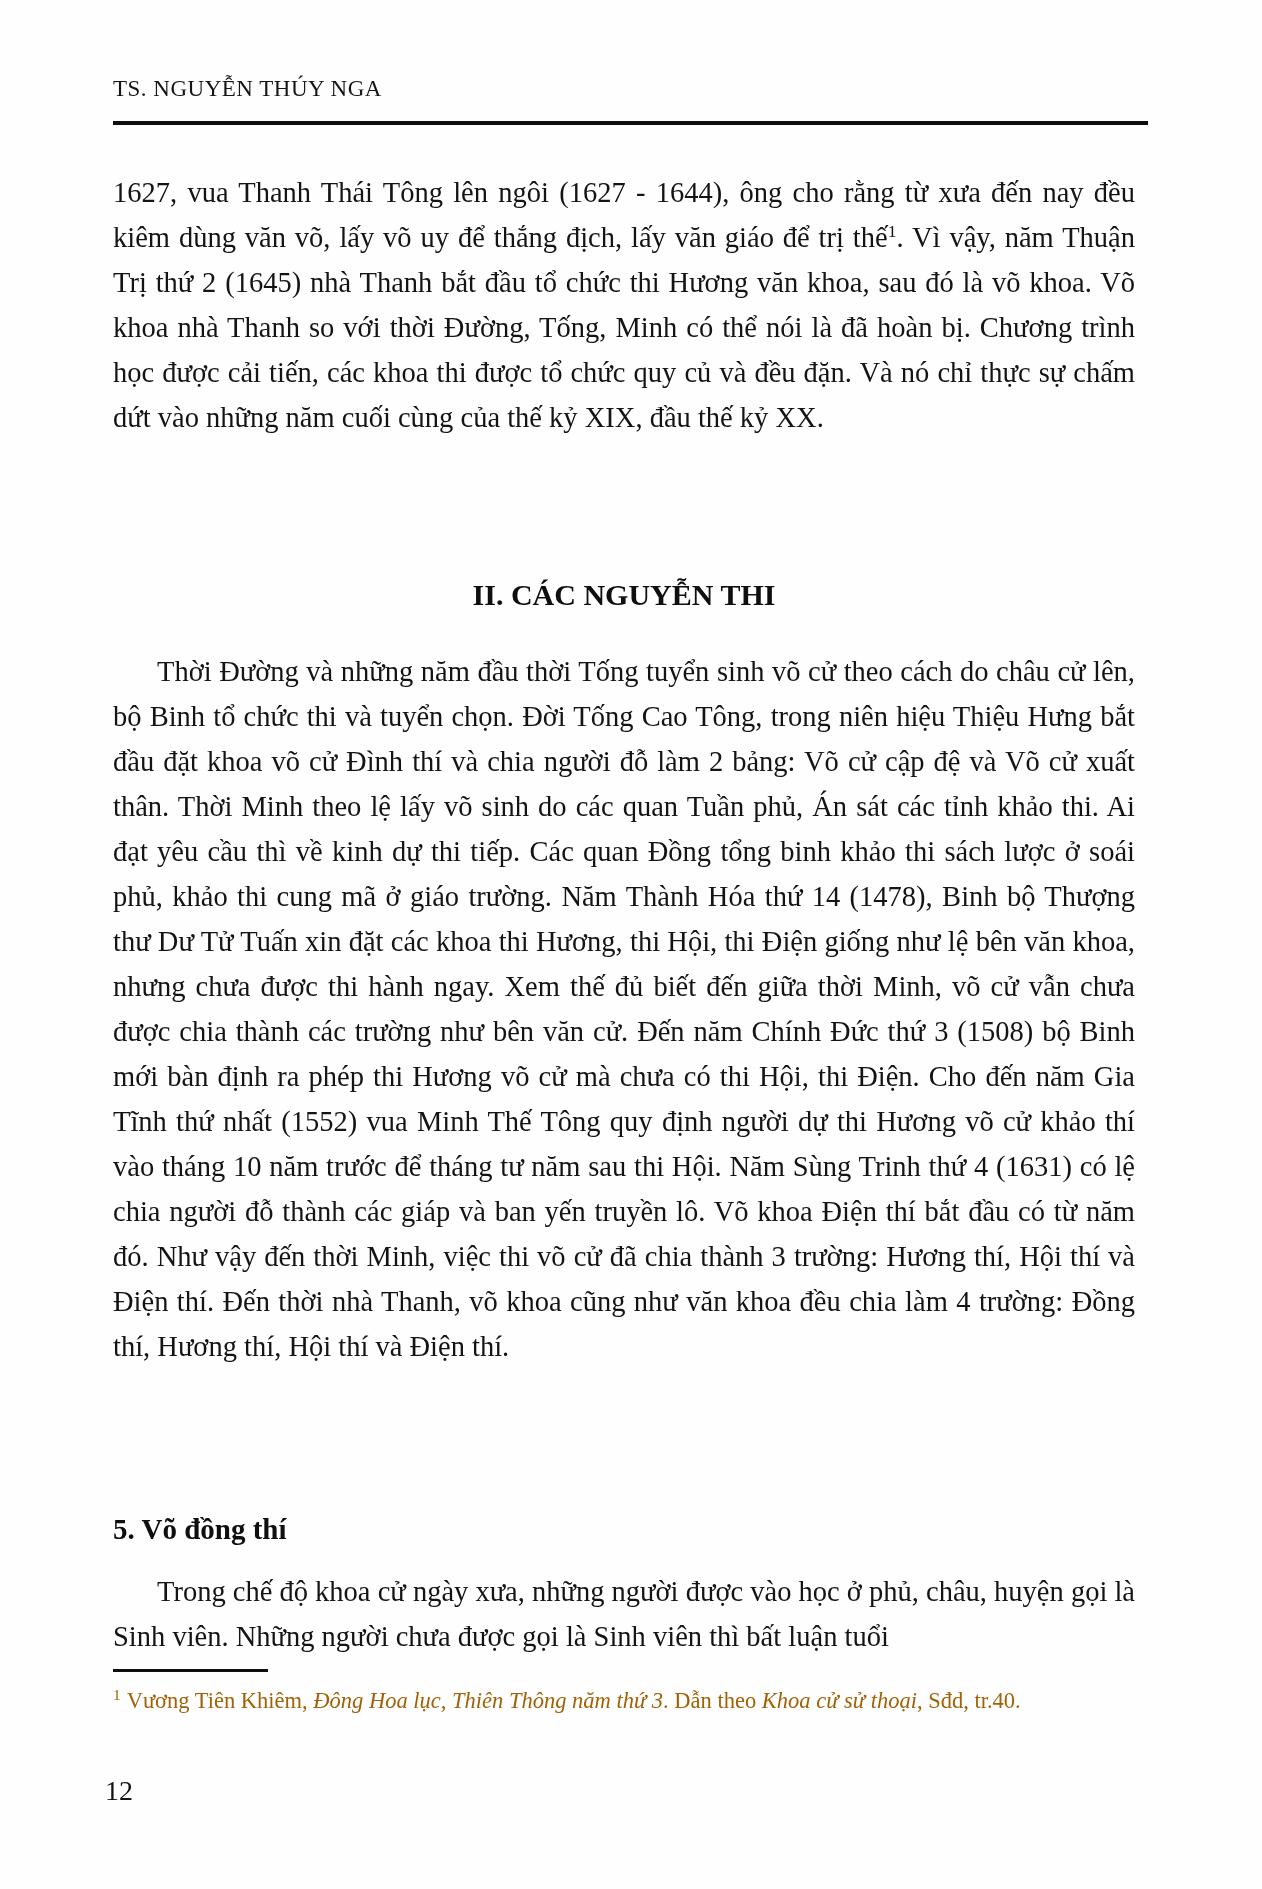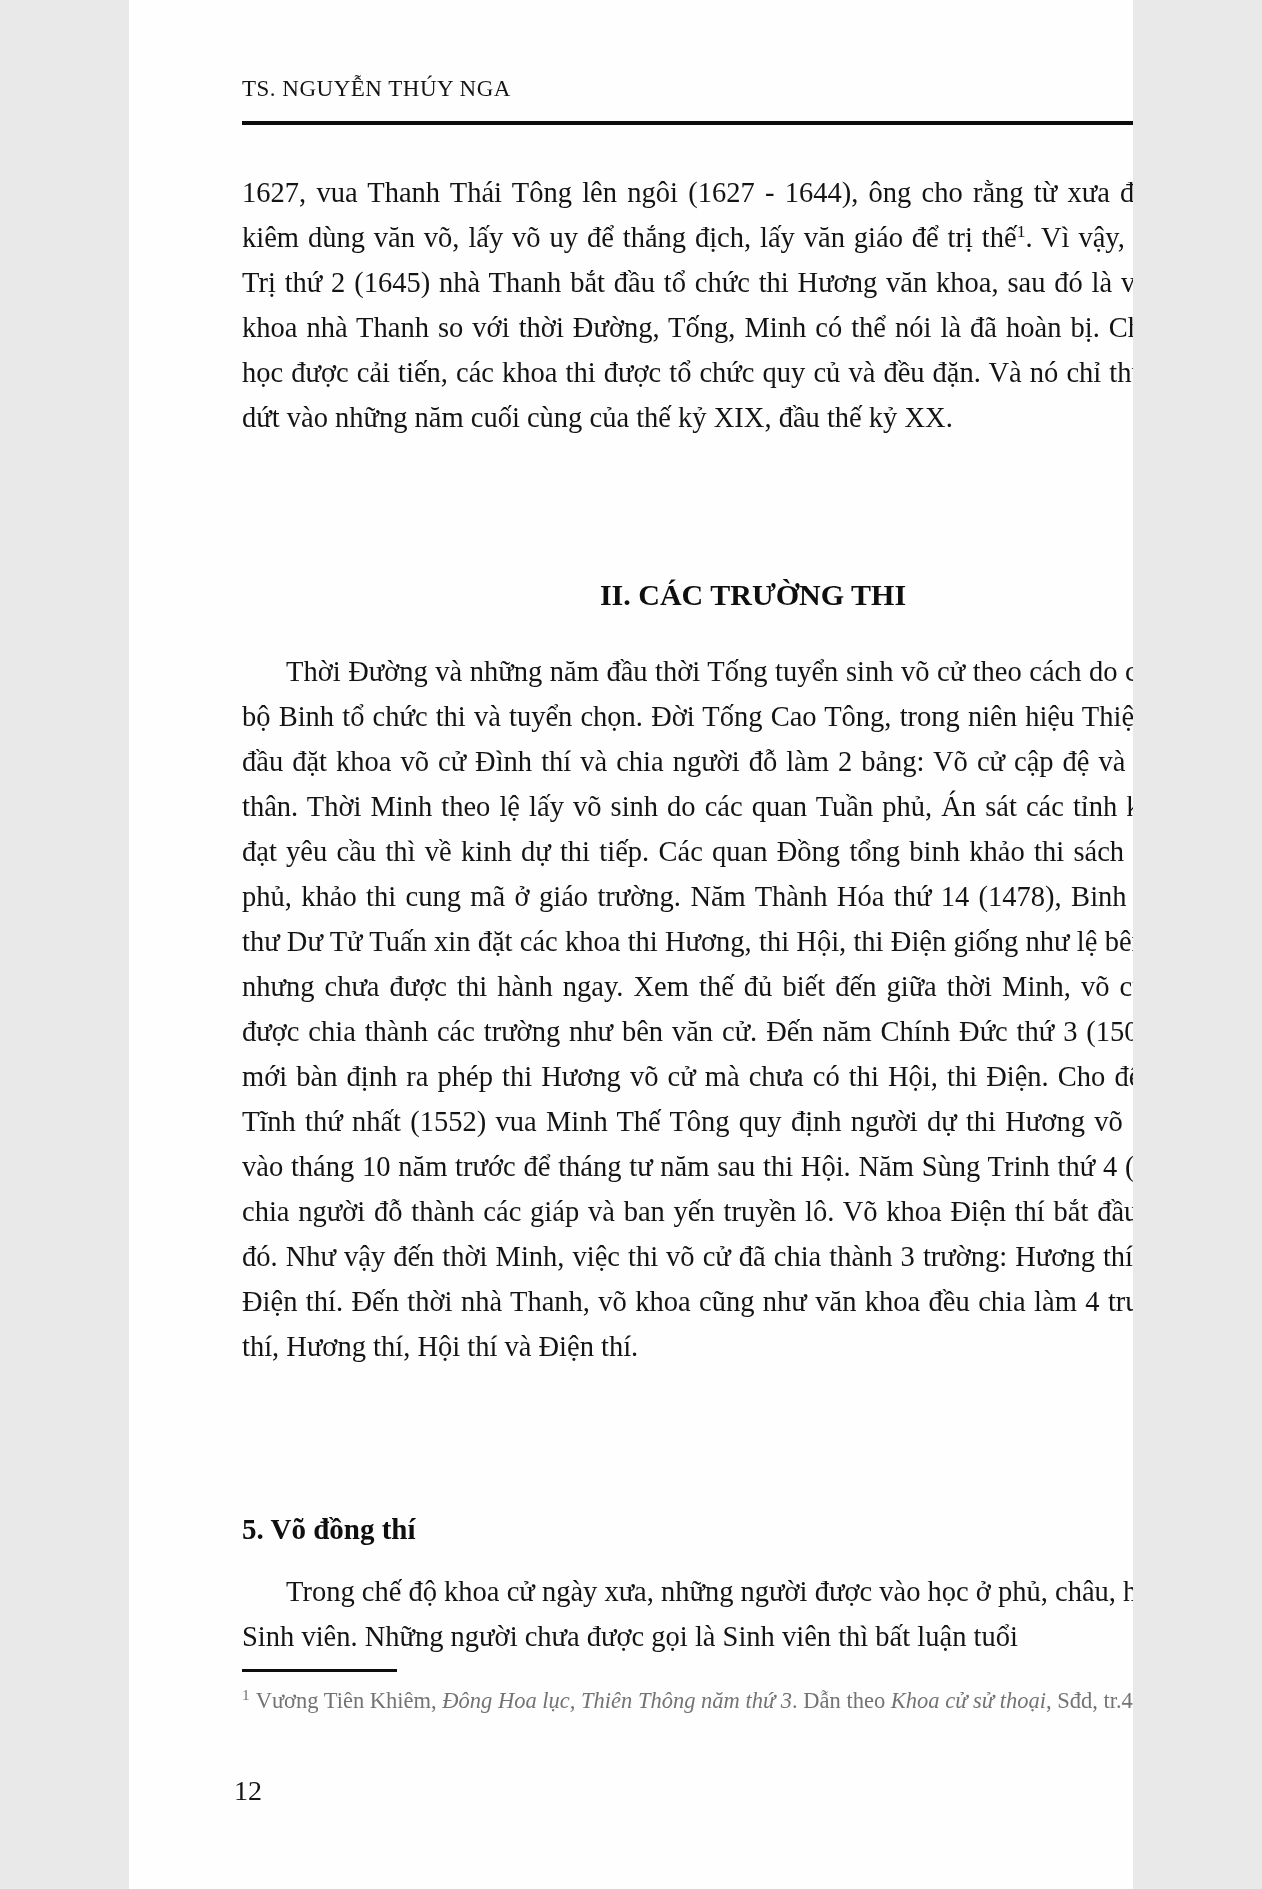--- a/index.html
+++ b/index.html
@@ -2,21 +2,21 @@
 <html><head>
 <meta charset="utf-8">
 <style>
   html, body {
     margin: 0;
     padding: 0;
     background: #e9e9e9;
   }
   .page {
     position: relative;
-    width: 1004px;
+    width: 1262px;
     height: 1889px;
     margin: 0 auto;
     background: #fefefe;
     color: #111;
     font-family: "Liberation Serif", "DejaVu Serif", serif;
     overflow: hidden;
   }
   .running-header {
     position: absolute;
     top: 76px;
@@ -80,21 +80,21 @@
     height: 3px;
     background: #0d0d0d;
   }
   .footnote {
     position: absolute;
     top: 1686px;
     left: 113px;
     width: 1035px;
     font-size: 22.5px;
     line-height: 30px;
-    color: #737373;
+    color: #a16207;
     text-align: left;
   }
   .footnote .fn-marker {
     font-size: 0.68em;
     vertical-align: super;
     line-height: 0;
     margin-right: 6px;
   }
   .footnote .italic { font-style: italic; }
   .page-number {
@@ -109,21 +109,21 @@
 <body>
 
 <div class="page">
 
   <div class="running-header">TS. NGUYỄN THÚY NGA</div>
 
   <div class="header-rule"></div>
 
   <p class="body-text para-1"><span>1627, vua Thanh Thái Tông lên ngôi (1627 - 1644), ông cho rằng từ xưa đến nay đều kiêm dùng văn võ, lấy võ uy để thắng địch, lấy văn giáo để trị thế</span><sup class="fnref">1</sup><span>. Vì vậy, năm Thuận Trị thứ 2 (1645) nhà Thanh bắt đầu tổ chức thi Hương văn khoa, sau đó là võ khoa. Võ khoa nhà Thanh so với thời Đường, Tống, Minh có thể nói là đã hoàn bị. Chương trình học được cải tiến, các khoa thi được tổ chức quy củ và đều đặn. Và nó chỉ thực sự chấm dứt vào những năm cuối cùng của thế kỷ XIX, đầu thế kỷ XX.</span></p>
 
-  <h2 class="section-heading">II. CÁC TRƯỜNG THI</h2>
+  <h2 class="section-heading">II. CÁC NGUYỄN THI</h2>
 
   <p class="body-text para-2">Thời Đường và những năm đầu thời Tống tuyển sinh võ cử theo cách do châu cử lên, bộ Binh tổ chức thi và tuyển chọn. Đời Tống Cao Tông, trong niên hiệu Thiệu Hưng bắt đầu đặt khoa võ cử Đình thí và chia người đỗ làm 2 bảng: Võ cử cập đệ và Võ cử xuất thân. Thời Minh theo lệ lấy võ sinh do các quan Tuần phủ, Án sát các tỉnh khảo thi. Ai đạt yêu cầu thì về kinh dự thi tiếp. Các quan Đồng tổng binh khảo thi sách lược ở soái phủ, khảo thi cung mã ở giáo trường. Năm Thành Hóa thứ 14 (1478), Binh bộ Thượng thư Dư Tử Tuấn xin đặt các khoa thi Hương, thi Hội, thi Điện giống như lệ bên văn khoa, nhưng chưa được thi hành ngay. Xem thế đủ biết đến giữa thời Minh, võ cử vẫn chưa được chia thành các trường như bên văn cử. Đến năm Chính Đức thứ 3 (1508) bộ Binh mới bàn định ra phép thi Hương võ cử mà chưa có thi Hội, thi Điện. Cho đến năm Gia Tĩnh thứ nhất (1552) vua Minh Thế Tông quy định người dự thi Hương võ cử khảo thí vào tháng 10 năm trước để tháng tư năm sau thi Hội. Năm Sùng Trinh thứ 4 (1631) có lệ chia người đỗ thành các giáp và ban yến truyền lô. Võ khoa Điện thí bắt đầu có từ năm đó. Như vậy đến thời Minh, việc thi võ cử đã chia thành 3 trường: Hương thí, Hội thí và Điện thí. Đến thời nhà Thanh, võ khoa cũng như văn khoa đều chia làm 4 trường: Đồng thí, Hương thí, Hội thí và Điện thí.</p>
 
   <h3 class="sub-heading">5. Võ đồng thí</h3>
 
   <p class="body-text para-3">Trong chế độ khoa cử ngày xưa, những người được vào học ở phủ, châu, huyện gọi là Sinh viên. Những người chưa được gọi là Sinh viên thì bất luận tuổi</p>
 
   <div class="footnote-rule"></div>
 
   <div class="footnote"><span class="fn-marker">1</span><span>Vương Tiên Khiêm, </span><span class="italic">Đông Hoa lục, Thiên Thông năm thứ 3</span><span>. Dẫn theo </span><span class="italic">Khoa cử sử thoại</span><span>, Sđd, tr.40.</span></div>

